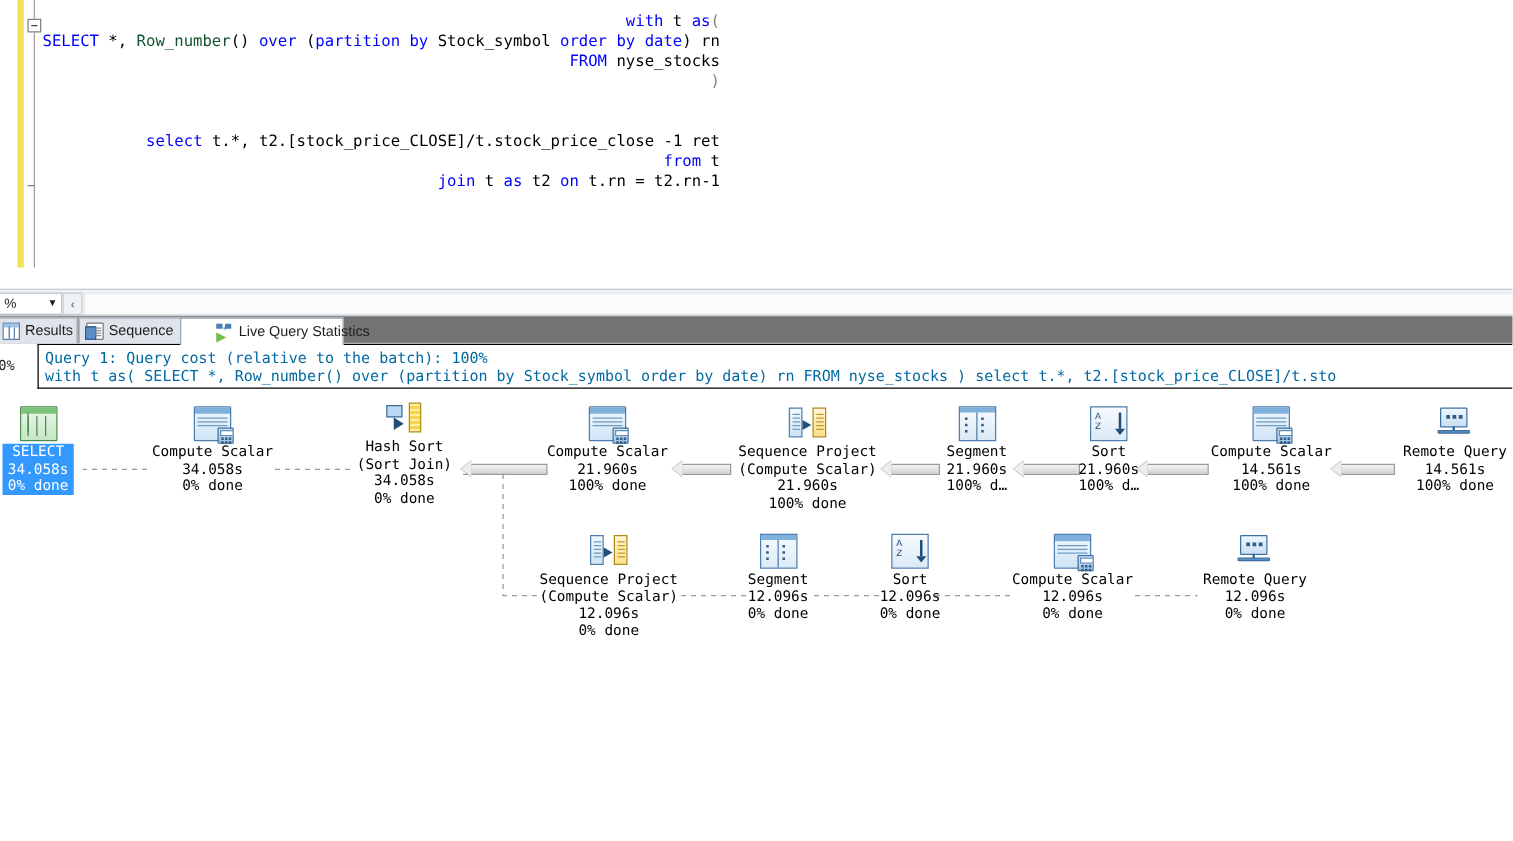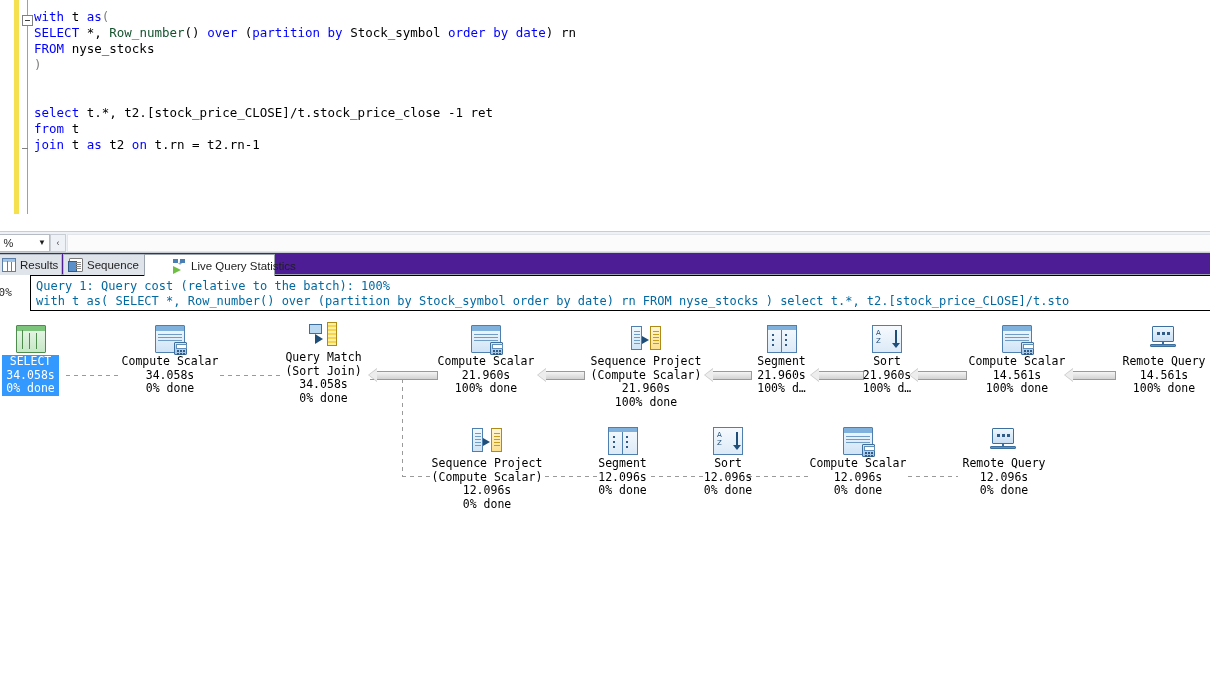--- a/index.html
+++ b/index.html
@@ -54,20 +54,21 @@
     background: #808080;
   }
   #code {
     position: absolute;
     left: 34px; top: 9px;
     font-family: "DejaVu Sans Mono", monospace;
     font-size: 12.5px;
     line-height: 16px;
     white-space: pre;
     color: #000000;
+    text-align: right;
   }
   .kw   { color: #0000ff; }
   .fn   { color: #14532d; }
   .plain{ color: #000000; }
   .punc { color: #808080; }
   .gray { color: #808080; }
 
   
   #editor-status {
     position: absolute;
@@ -116,21 +117,21 @@
     background: #fbfbfc;
     border: 1px solid #e2e5ea;
     border-right: none;
   }
 
   
   #tabbar {
     position: absolute;
     left: 0; top: 253px;
     width: 1210px; height: 22px;
-    background: #4c1d95;
+    background: #737373;
     border-bottom: 1px solid #9ba3ad;
   }
   .tab {
     position: absolute;
     top: 1px;
     height: 21px;
     display: flex;
     align-items: center;
     gap: 4px;
     padding: 0 7px 0 5px;
@@ -571,21 +572,21 @@
       <span class="ntime">34.058s</span>
       <span class="npct">0% done</span>
     </div>
 
     <div class="node" style="left:266px; top:8px; width:115px;">
       <div class="nicon ic-hash">
         <span class="bucket"></span>
           <span class="src"></span>
           <span class="arrow"></span>
       </div>
-      <span class="nlabel">Query Match</span>
+      <span class="nlabel">Hash Sort</span>
       <span class="nlabel">(Sort Join)</span>
       <span class="ntime">34.058s</span>
       <span class="npct">0% done</span>
     </div>
 
     <div class="node" style="left:427px; top:12px; width:118px;">
       <div class="nicon ic-compute">
           <span class="calc"></span>
         </div>
       <span class="nlabel">Compute Scalar</span>

